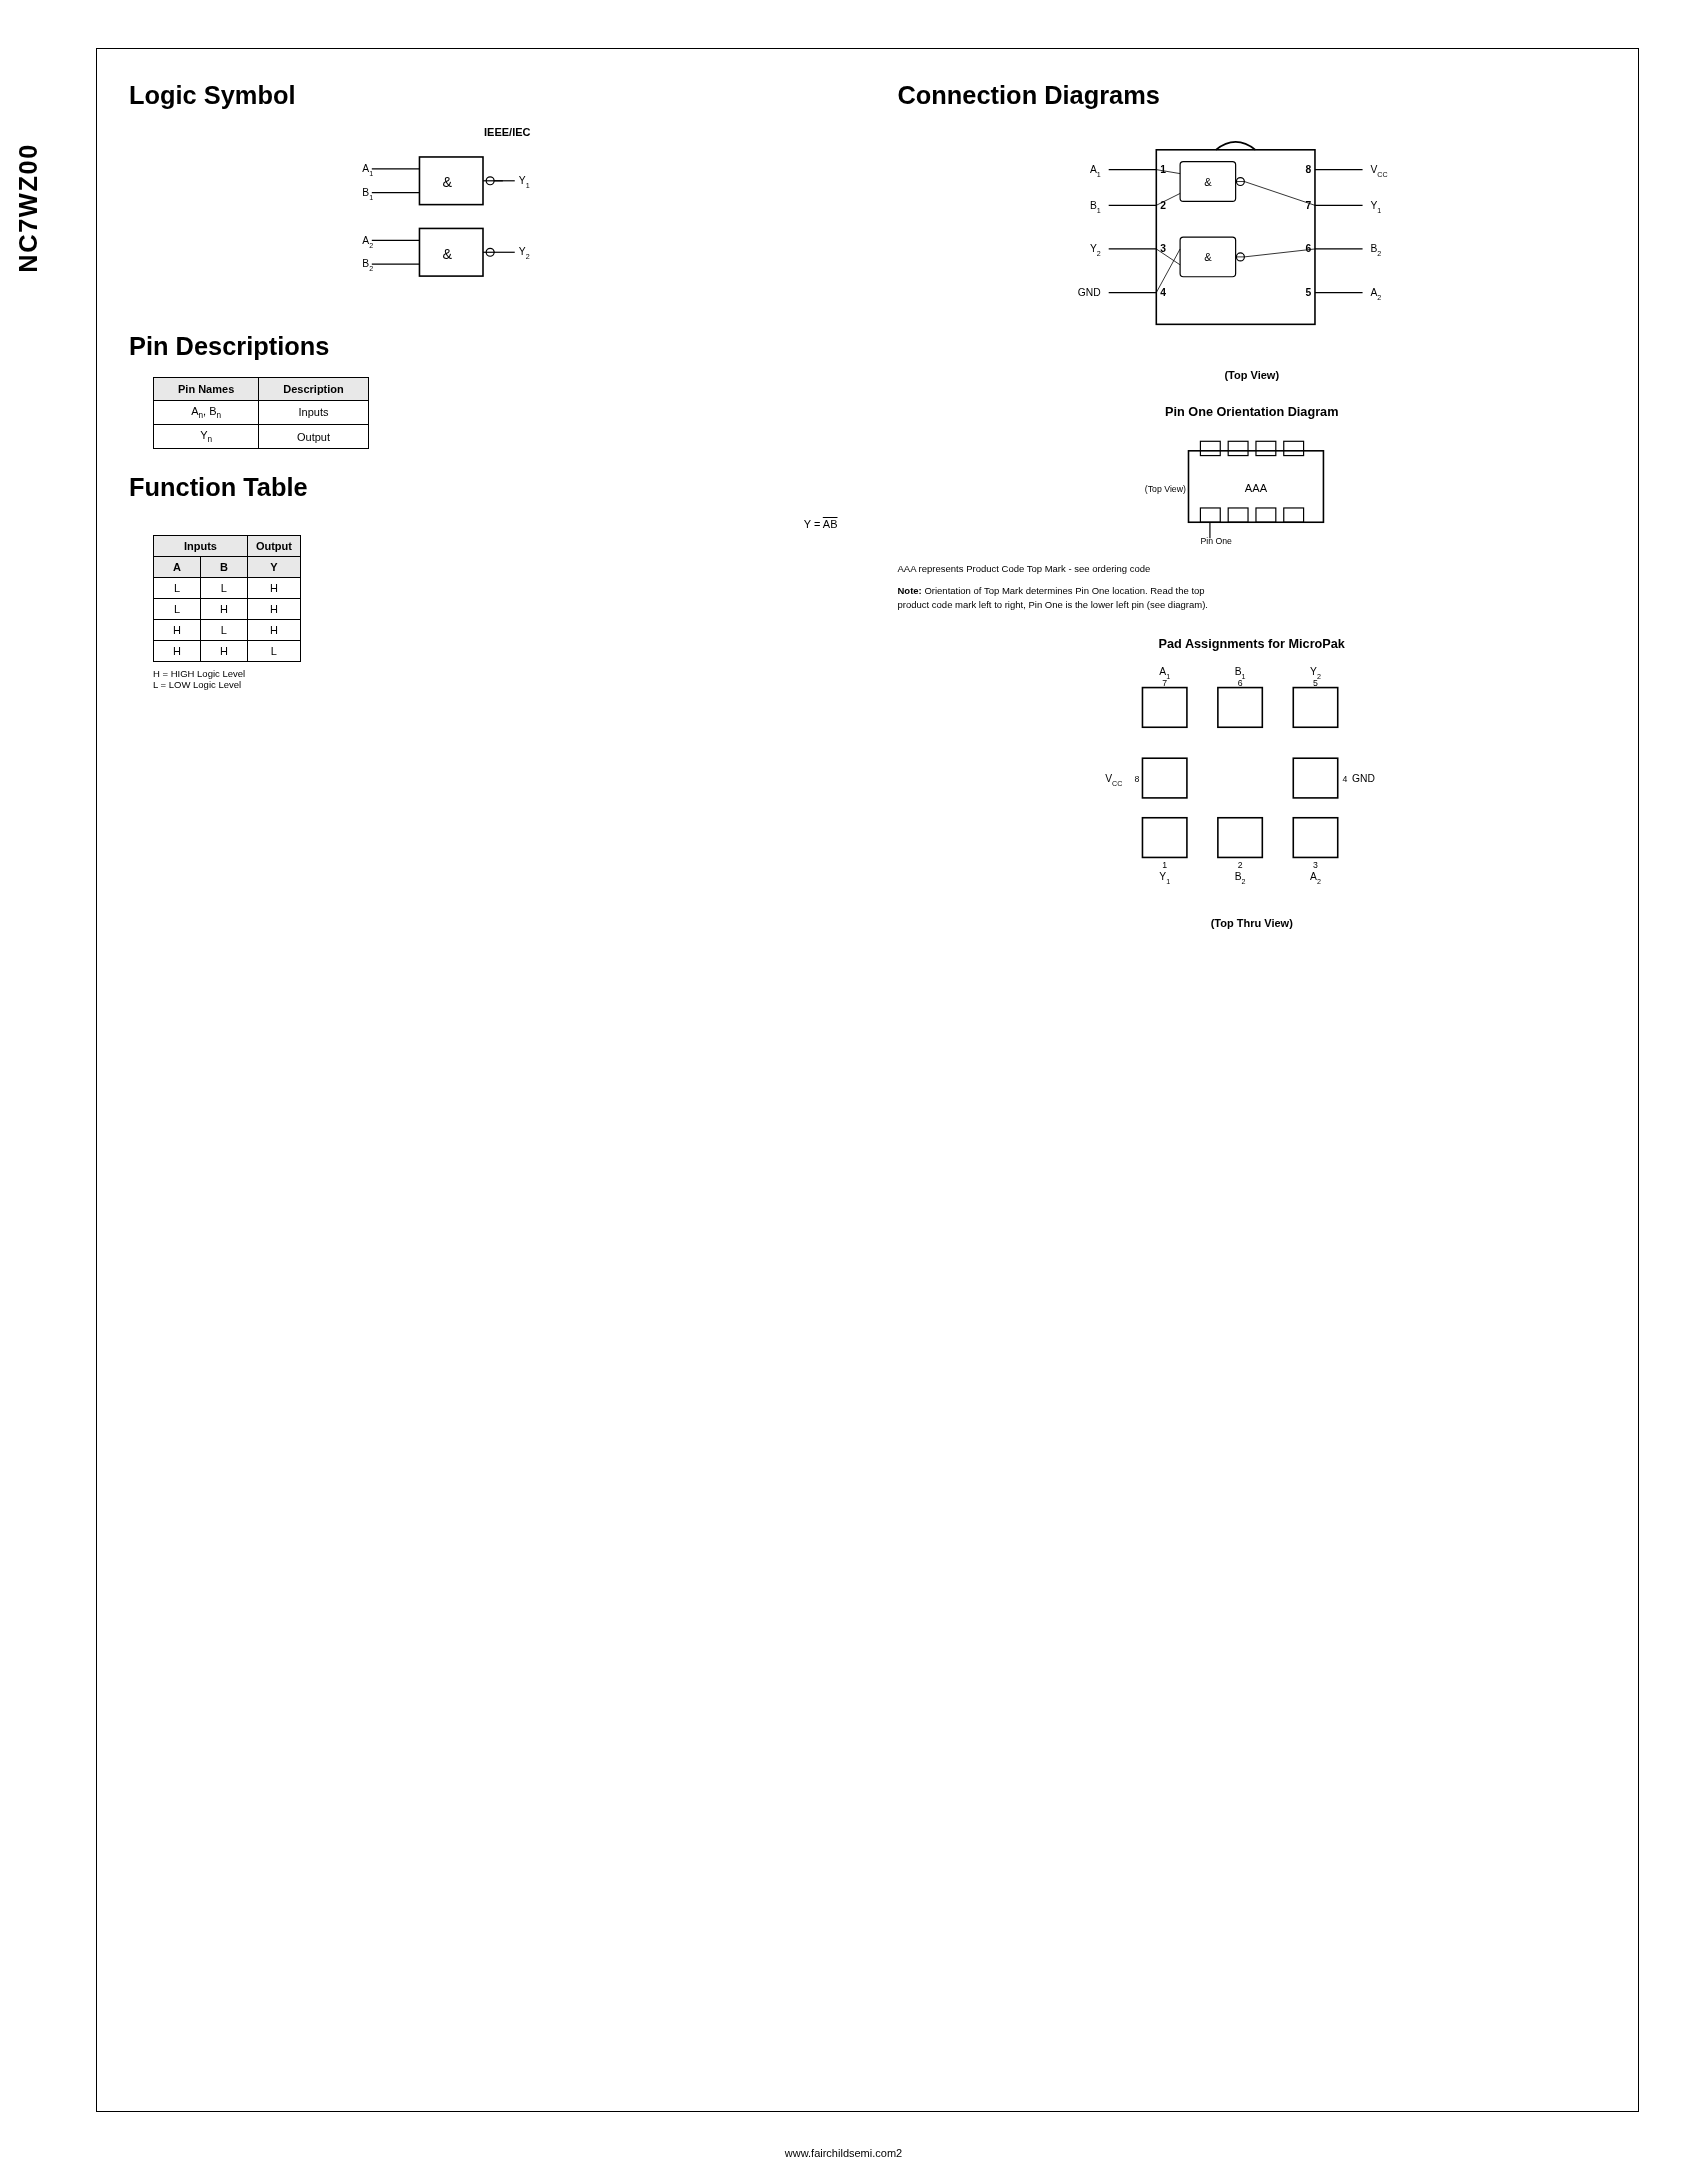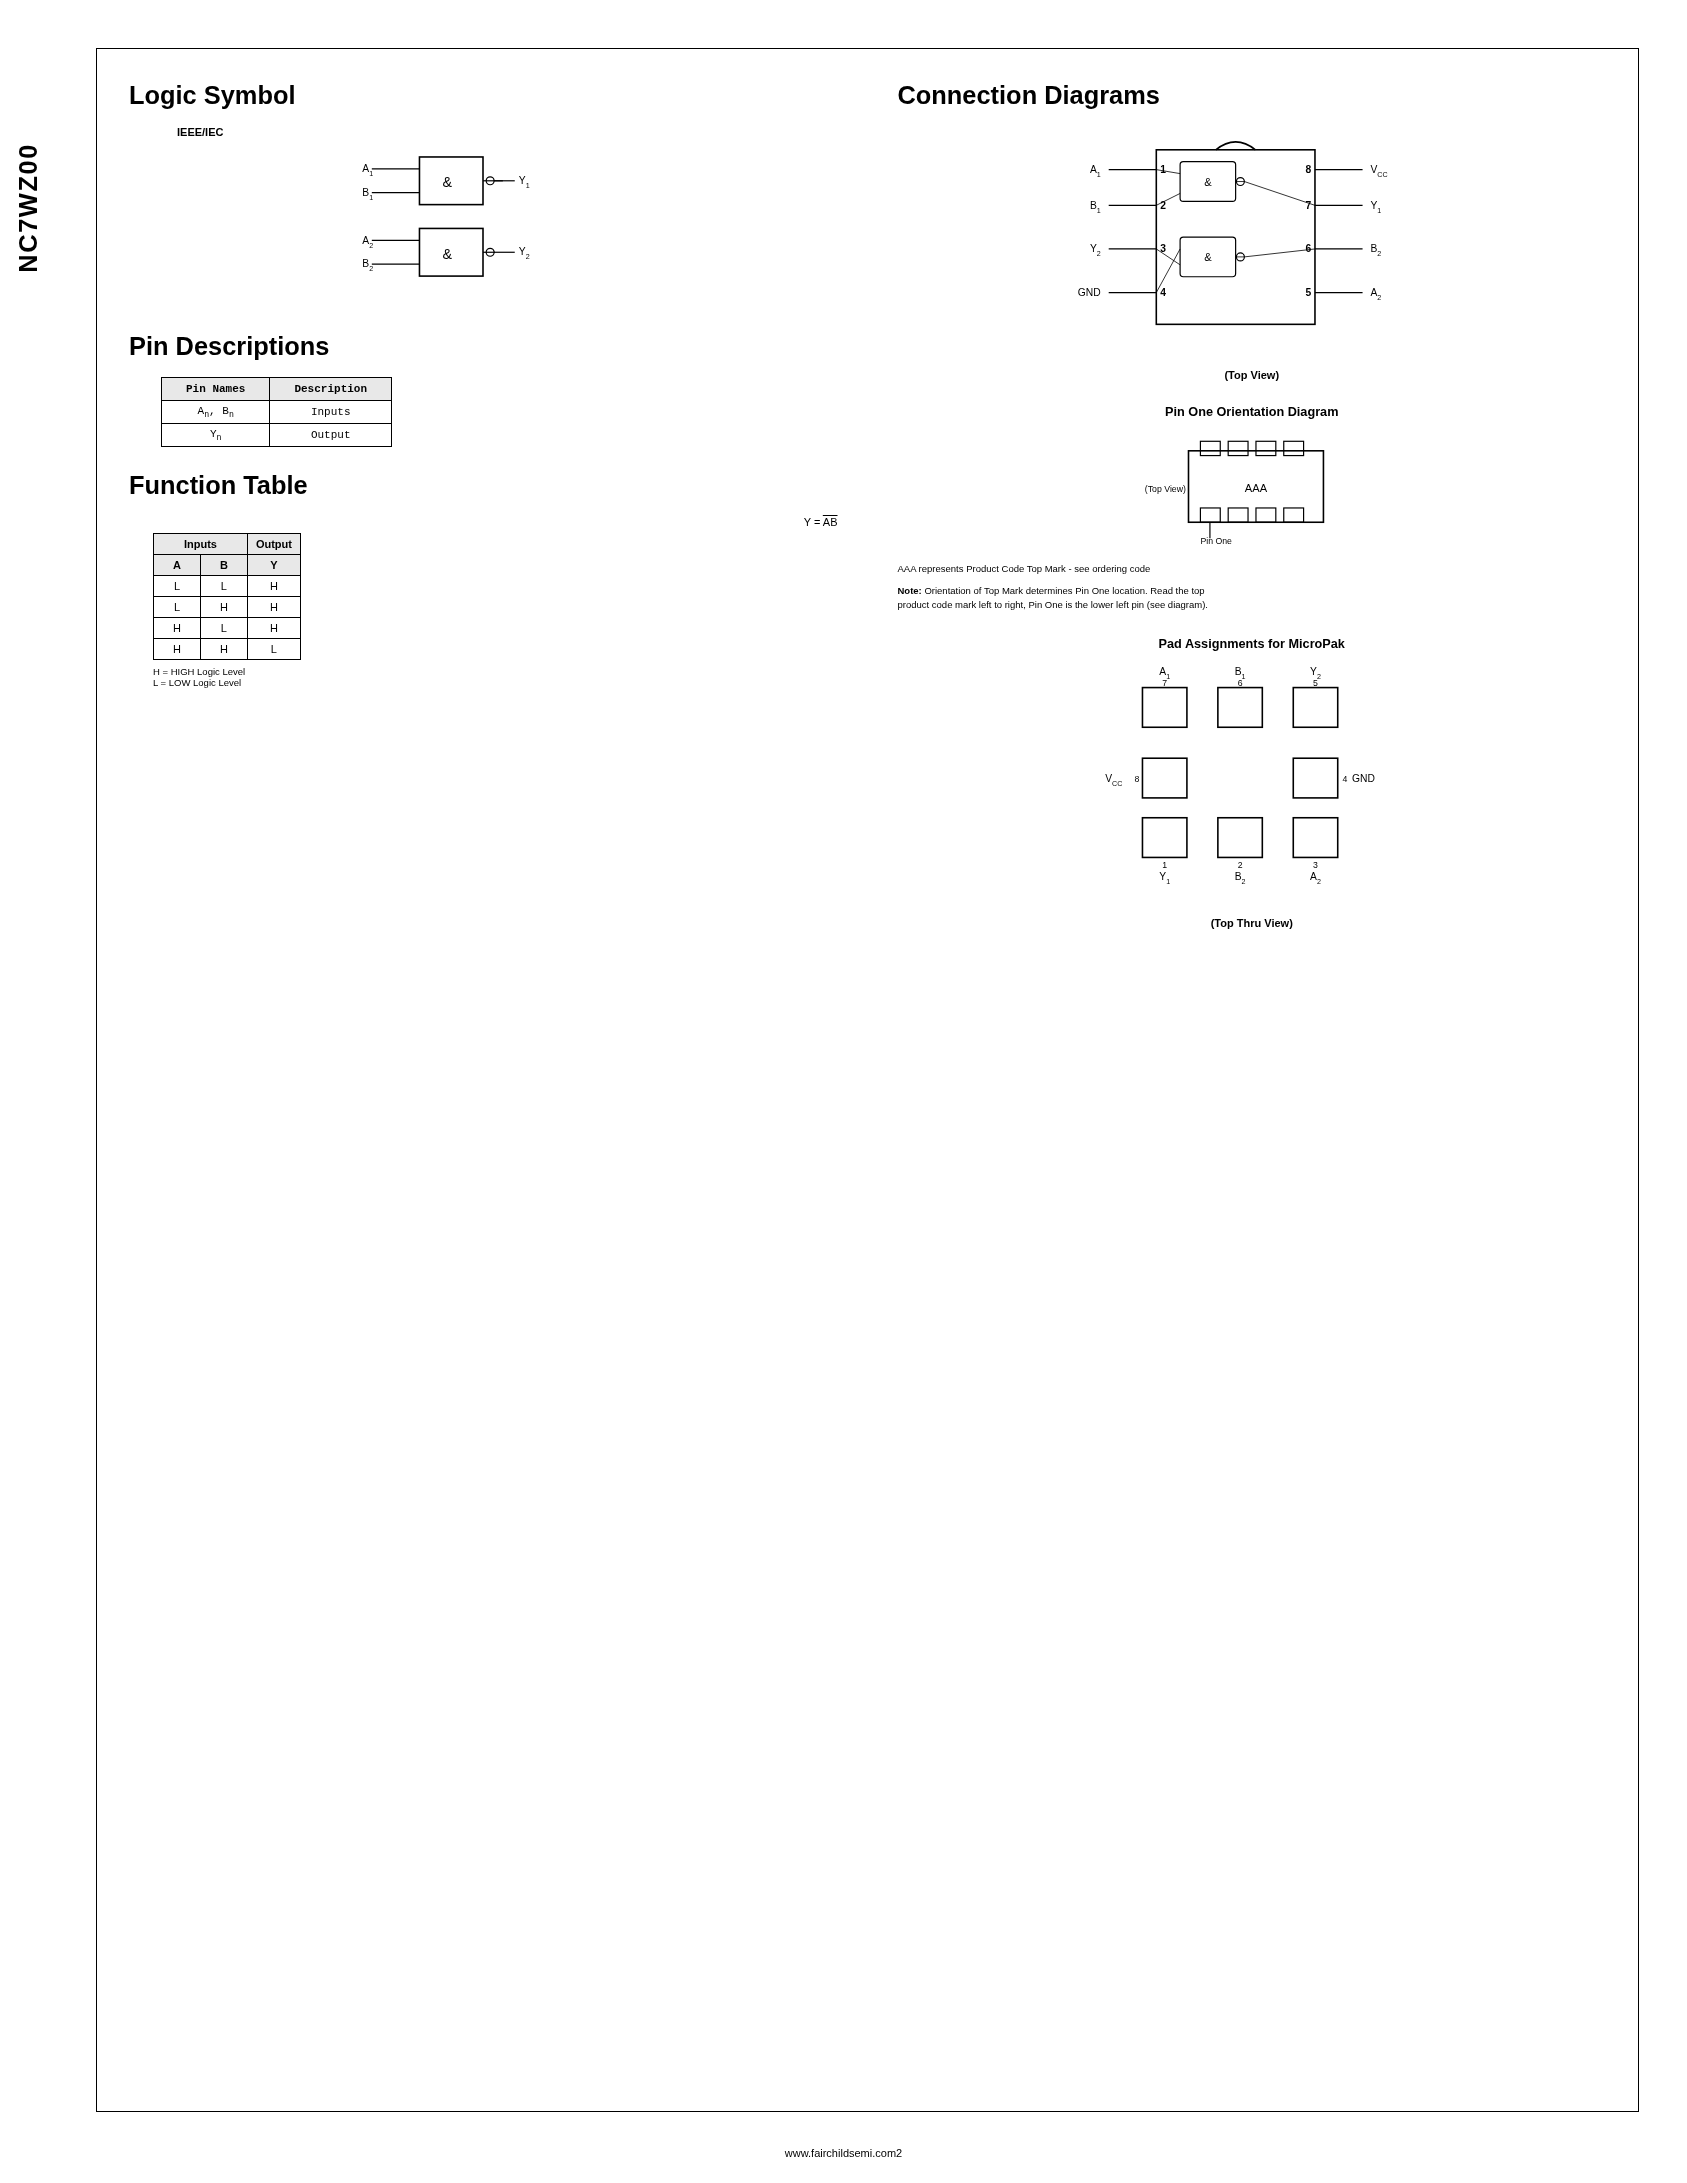--- a/index.html
+++ b/index.html
@@ -48,39 +48,38 @@
       font-size: 25.4px;
       font-weight: bold;
       margin-bottom: 16px;
       color: #000;
     }
     
     .logic-symbol-area {
       margin-bottom: 32px;
     }
     .ieee-label {
-      text-align: left;
+      text-align: center;
       font-size: 11px;
       font-weight: bold;
       margin-bottom: 3.2px;
       margin-left: 48px;
     }
     .logic-svg {
       display: block;
       margin: 0 auto;
     }
     
     .pin-desc-area {
       margin-bottom: 24px;
     }
     .pin-table {
       border-collapse: collapse;
-      margin-left: 32px;
-      font-size: 11px;
-      font-family: Liberation Mono, monospace;
+      margin-left: 24px;
+      font-size: 11px;
     }
     .pin-table th {
       border: 0.8px solid #000;
       padding: 4.8px 24px;
       background: #e8e8e8;
       font-weight: bold;
       text-align: center;
     }
     .pin-table td {
       border: 0.8px solid #000;

